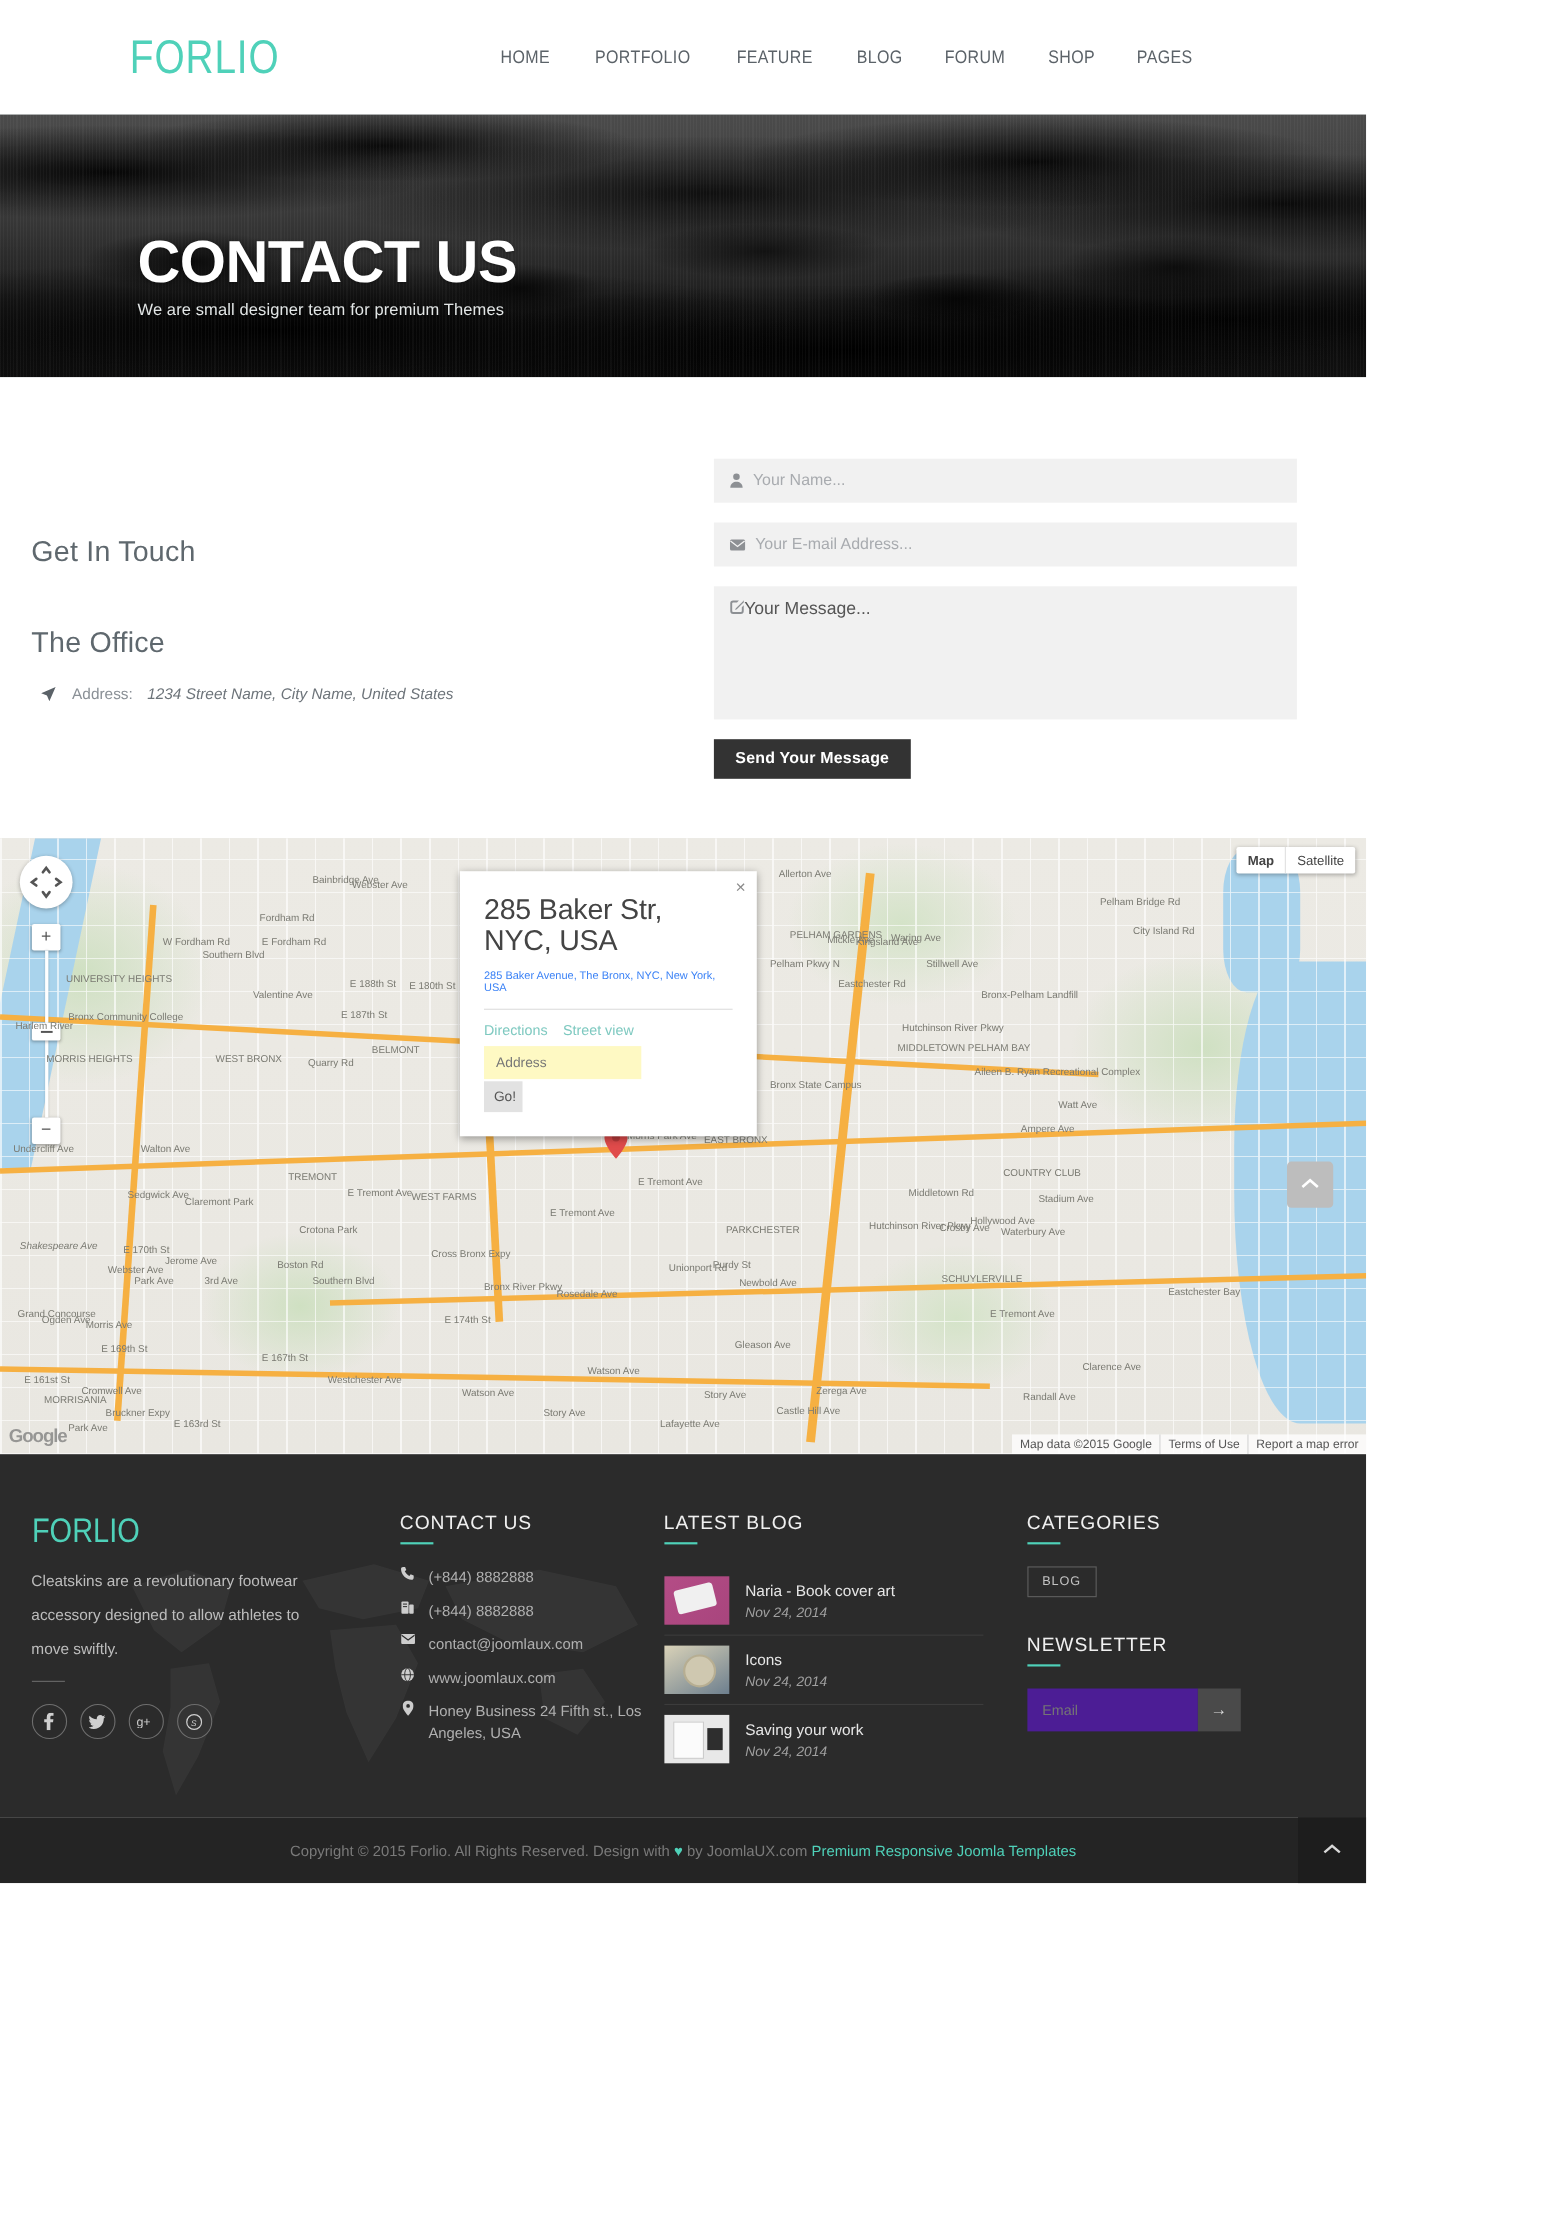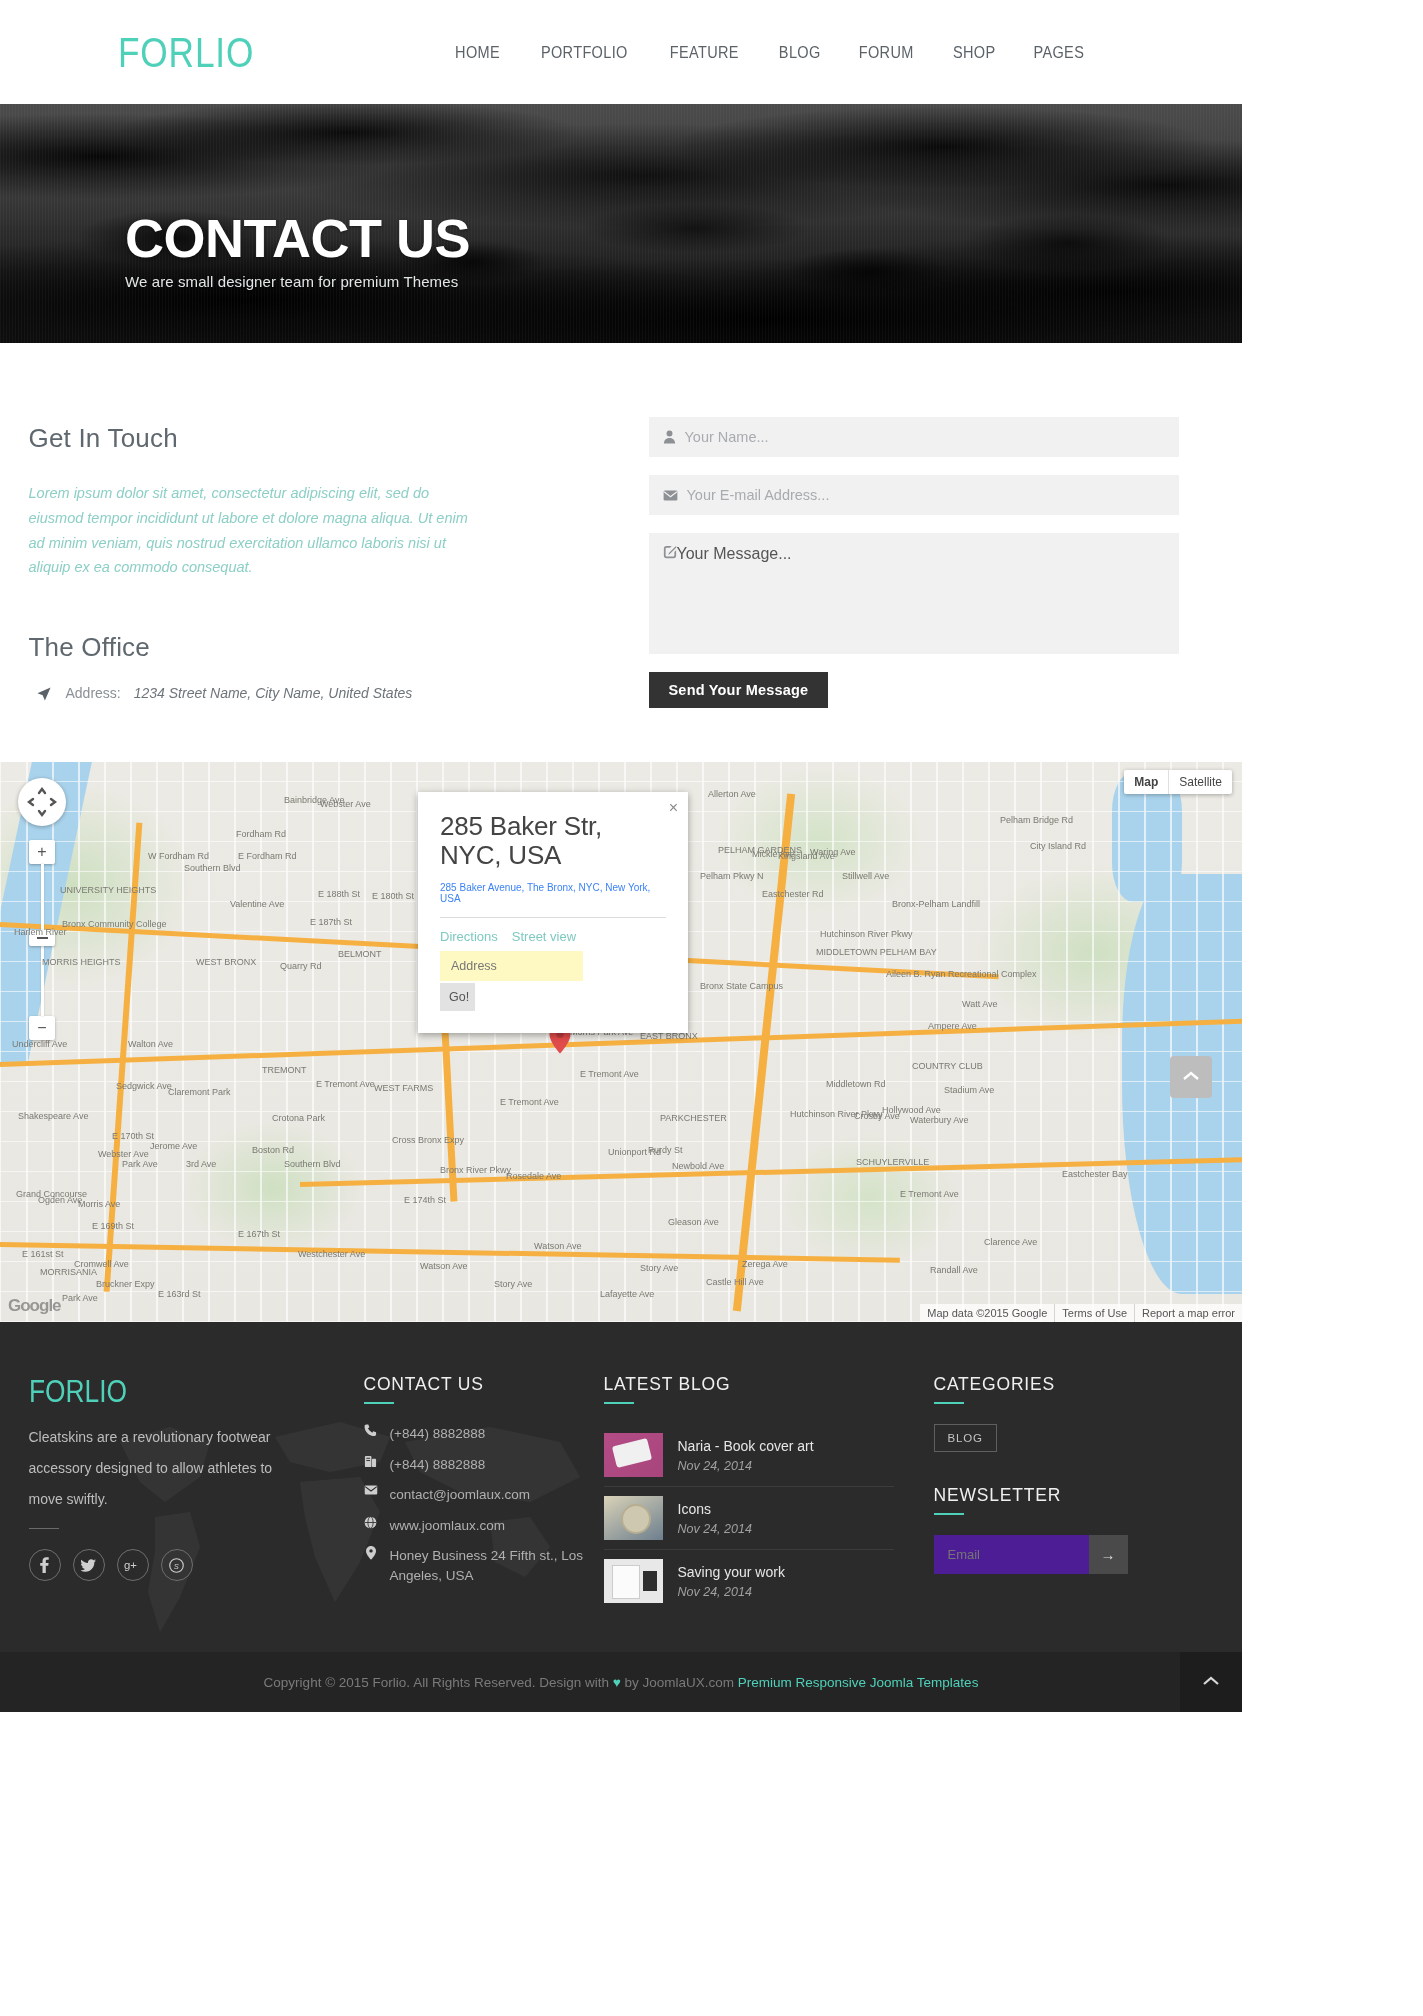--- a/index.html
+++ b/index.html
@@ -427,21 +427,20 @@
       <div class="hero-title">CONTACT US</div>
       <div class="hero-sub">We are small designer team for premium Themes</div>
     </div>
   </div>
 
   <div class="contact-section">
     <div class="container">
       <div class="row">
         <div class="col-left">
           <div class="sec-title">Get In Touch</div>
-          <div class="lorem">Lorem ipsum dolor sit amet, consectetur adipiscing elit, sed do eiusmod tempor incididunt ut labore et dolore magna aliqua. Ut enim ad minim veniam, quis nostrud exercitation ullamco laboris nisi ut aliquip ex ea commodo consequat.</div>
           <div class="sec-title office">The Office</div>
           <div class="office-line">
             <span class="ico">
               <svg width="14" height="14" viewBox="0 0 16 16">
                   <path d="M15.5 0.5 L0.5 7 L6.5 9.5 L9 15.5 Z" fill="#5b6268"></path>
                 </svg>
             </span>
             <span>Address:</span>
             <span class="addr-val">1234 Street Name, City Name, United States</span>
           </div>
@@ -636,21 +635,21 @@
         <div class="map-label" style="left: 78px; top: 437px;">Morris Ave</div>
         <div class="map-label" style="left: 16px; top: 427px;">Grand Concourse</div>
         <div class="map-label" style="left: 230px; top: 137px;">Valentine Ave</div>
         <div class="map-label" style="left: 184px; top: 101px;">Southern Blvd</div>
         <div class="map-label" style="left: 284px; top: 33px;">Bainbridge Ave</div>
         <div class="map-label" style="left: 320px; top: 37px;">Webster Ave</div>
         <div class="map-label" style="left: 236px; top: 67px;">Fordham Rd</div>
         <div class="map-label" style="left: 116px; top: 319px;">Sedgwick Ave</div>
         <div class="map-label" style="left: 150px; top: 379px;">Jerome Ave</div>
         <div class="map-label" style="left: 128px; top: 277px;">Walton Ave</div>
-        <div class="map-label" style="left: 18px; top: 349px;">Shakespeare Ave</div>
+        <div class="map-label" style="left: 18px; top: 365px; font-style: italic;">Shakespeare Ave</div>
         <div class="map-label" style="left: 38px; top: 433px;">Ogden Ave</div>
         <div class="map-label" style="left: 12px; top: 277px;">Undercliff Ave</div>
         <div class="map-label" style="left: 74px; top: 497px;">Cromwell Ave</div>
         <div class="map-label" style="left: 62px; top: 531px;">Park Ave</div>
         <div class="map-label" style="left: 372px; top: 129px;">E 180th St</div>
       </div>
   </div>
 
   <div class="footer">
     <svg class="footer-map-wm" viewBox="0 0 560 300">

